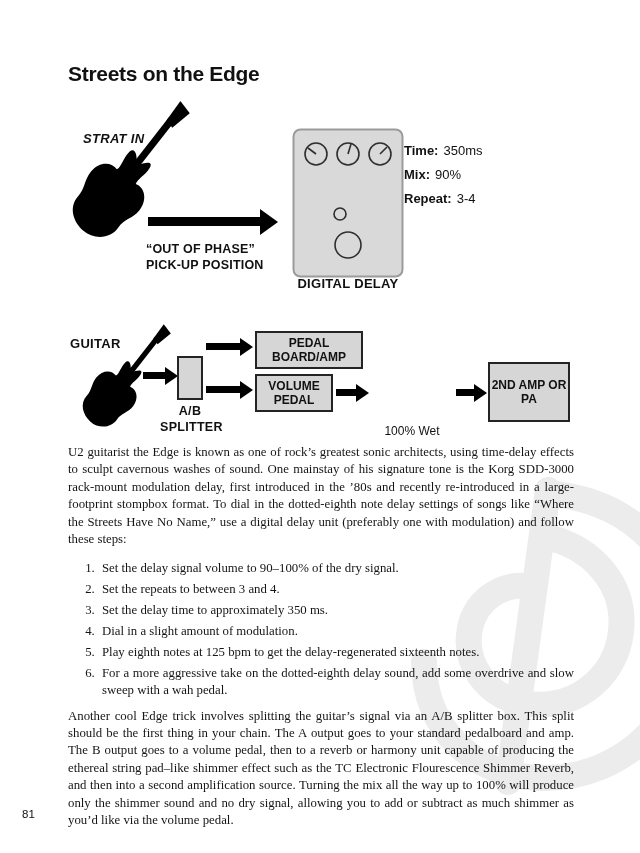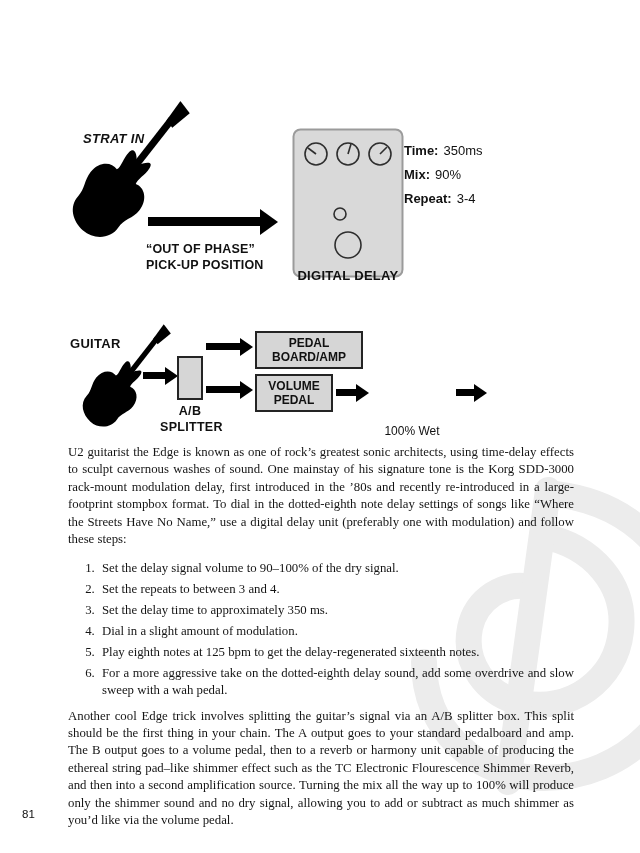--- a/index.html
+++ b/index.html
@@ -53,20 +53,21 @@
   <div class="wm">
     <svg width="330" height="340" viewBox="0 0 330 340">
       <g fill="none" stroke="#ececec" stroke-width="26" stroke-linecap="round">
         <path d="M165,22 C248,32 298,92 298,162 C298,242 236,306 154,306 C84,306 34,256 34,190"></path>
         <path d="M152,64 C204,74 236,114 231,159 C226,209 179,241 132,231 C95,223 73,190 80,156 C86,127 114,109 142,115"></path>
         <path d="M158,18 L118,310"></path>
       </g>
     </svg>
   </div>
 
+  <h1 class="title">Streets on the Edge</h1>
 
   <span class="lbl" style="left:83px; top:131px;font-style:italic;">STRAT IN</span>
 
   <div class="guitar" style="left:95px; top:85px;">
     <svg width="70" height="170" viewBox="0 0 70 170">
       <g fill="#000">
         <path d="M31,0 L46,4 L41,26 L32,24 Z"></path>
         <rect x="32" y="20" width="7" height="64"></rect>
         <path d="M36,78 C42,68 47,64 48,72 C49,80 45,88 47,93 C56,90 66,98 66,111 C66,122 59,128 60,138 C61,152 48,163 34,162 C20,161 8,152 9,138 C10,128 4,122 4,111 C4,98 14,90 23,93 C25,88 21,80 22,72 C23,64 30,68 36,78 Z"></path>
       </g>
@@ -88,21 +89,21 @@
         <circle cx="56" cy="26" r="11"></circle>
         <circle cx="88" cy="26" r="11"></circle>
         <line x1="24" y1="26" x2="16" y2="20"></line>
         <line x1="56" y1="26" x2="59" y2="16"></line>
         <line x1="88" y1="26" x2="95" y2="19"></line>
         <circle cx="48" cy="86" r="6"></circle>
         <circle cx="56" cy="117" r="13"></circle>
       </g>
     </svg>
   </div>
-  <div class="lbl" style="left:285px; top:268px; width:126px; text-align:center;">DIGITAL DELAY</div>
+  <div class="lbl" style="left:285px; top:276px; width:126px; text-align:center;">DIGITAL DELAY</div>
 
   <div class="settings">
     <div>
       <span class="sname">Time:</span><span>350ms</span>
     </div>
     <div>
       <span class="sname">Mix:</span><span>90%</span>
     </div>
     <div>
       <span class="sname">Repeat:</span><span>3-4</span>
@@ -131,20 +132,21 @@
 
   <div class="dbox" style="left:255px; top:331px; width:108px; height:38px;">PEDAL BOARD/AMP</div>
   <div class="dbox" style="left:255px; top:374px; width:78px; height:38px;">VOLUME PEDAL</div>
 
   <div class="arr small" style="left:336px; top:389px; width:20px;"></div>
 
   <div class="note" style="left:371px; top:424px; width:82px;">100% Wet</div>
 
   <div class="arr small" style="left:456px; top:389px; width:18px;"></div>
 
+  <div class="dbox" style="left:488px; top:362px; width:82px; height:60px;">2ND AMP OR PA</div>
 
   <div class="textblock">
     <div class="body-text">
       <p>U2 guitarist the Edge is known as one of rock’s greatest sonic architects, using time-delay effects to sculpt cavernous washes of sound. One mainstay of his signature tone is the Korg SDD-3000 rack-mount modulation delay, first introduced in the ’80s and recently re-introduced in a large-footprint stompbox format. To dial in the dotted-eighth note delay settings of songs like “Where the Streets Have No Name,” use a digital delay unit (preferably one with modulation) and follow these steps:</p>
       <ol class="steps">
         <li>Set the delay signal volume to 90–100% of the dry signal.</li>
         <li>Set the repeats to between 3 and 4.</li>
         <li>Set the delay time to approximately 350 ms.</li>
         <li>Dial in a slight amount of modulation.</li>
         <li>Play eighth notes at 125 bpm to get the delay-regenerated sixteenth notes.</li>

